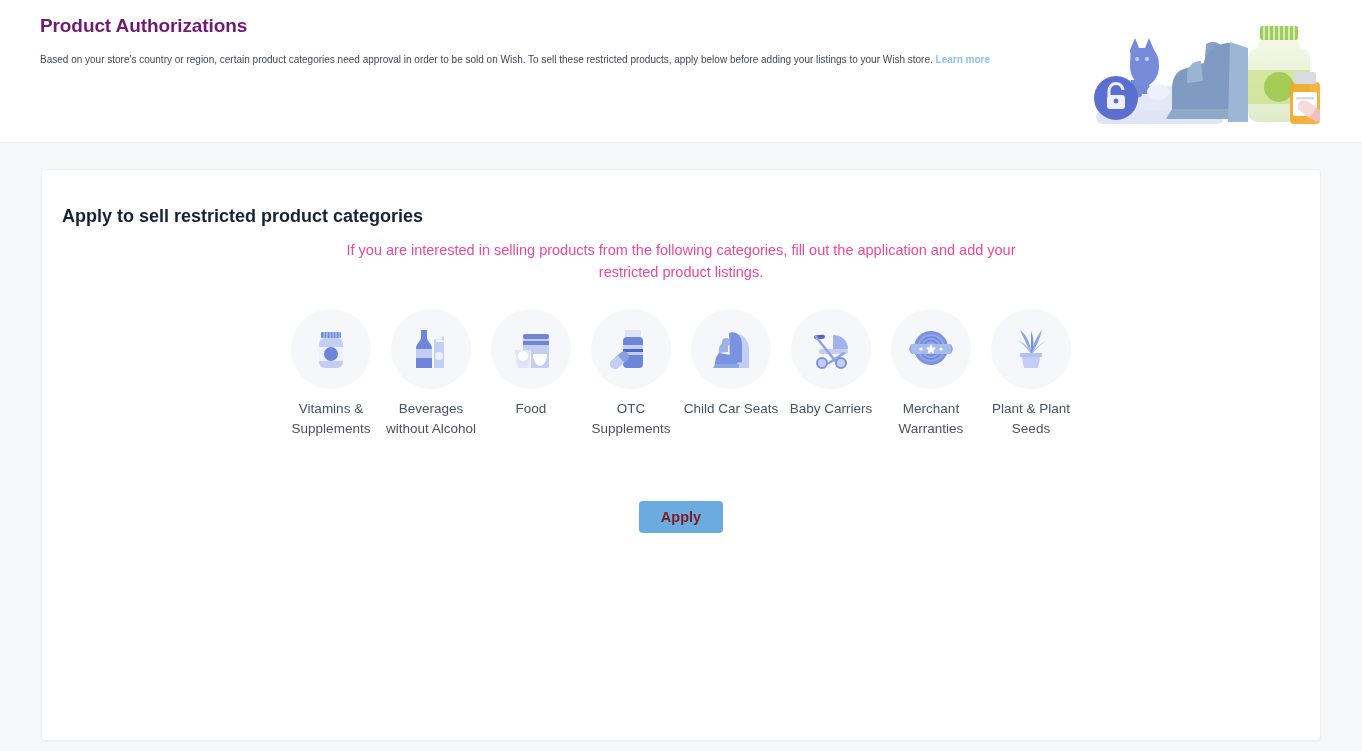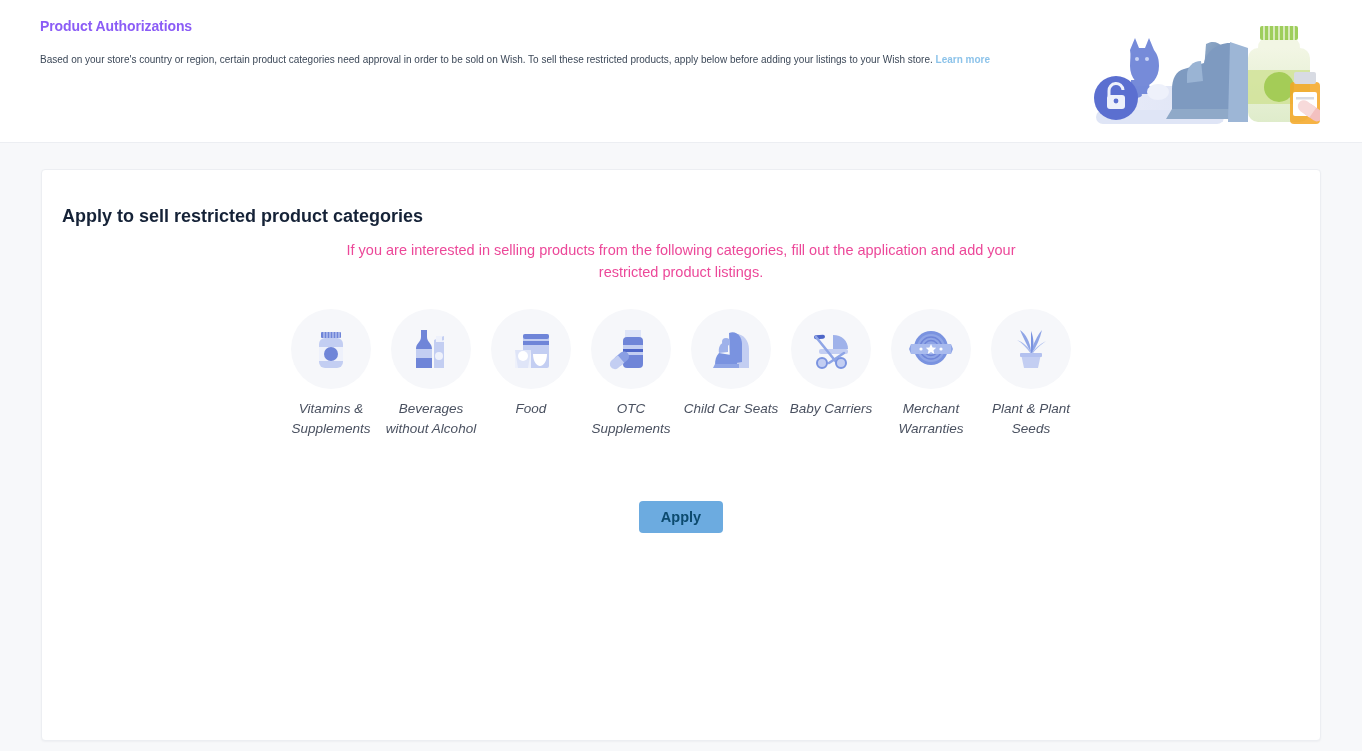--- a/index.html
+++ b/index.html
@@ -20,23 +20,23 @@
     background: #ffffff;
     border-bottom: 1px solid #eceef2;
   }
   .header-text-block {
     position: absolute;
     left: 40px;
     top: 12px;
     width: 1000px;
   }
   .page-title {
-    font-size: 14px;
+    font-size: 19px;
     font-weight: bold;
-    color: #8b5cf6;
+    color: #701a75;
     letter-spacing: -0.1px;
     line-height: 28px;
   }
   .page-subtitle {
     margin-top: 10px;
     font-size: 10px;
     line-height: 20px;
     color: #3c4858;
     max-width: 960px;
   }
@@ -95,21 +95,20 @@
     display: flex;
     flex-wrap: wrap;
   }
   .category-item {
     width: 100px;
     display: flex;
     flex-direction: column;
     align-items: center;
     margin-bottom: 18px;
     cursor: pointer;
-    font-style: italic;
   }
   .category-icon-circle {
     width: 80px;
     height: 80px;
     border-radius: 50%;
     background: #f6f7fa;
     display: flex;
     align-items: center;
     justify-content: center;
   }
@@ -124,21 +123,21 @@
   }
 
   
   .apply-button-row {
     margin-top: 44px;
     display: flex;
     justify-content: center;
   }
   .apply-button {
     background: #6cabe0;
-    color: #0c4a6e;
+    color: #7f1d1d;
     border: none;
     border-radius: 4px;
     font-family: "Liberation Sans", sans-serif;
     font-size: 14.5px;
     font-weight: bold;
     padding: 0 22px;
     height: 32px;
     line-height: 32px;
     cursor: pointer;
   }

